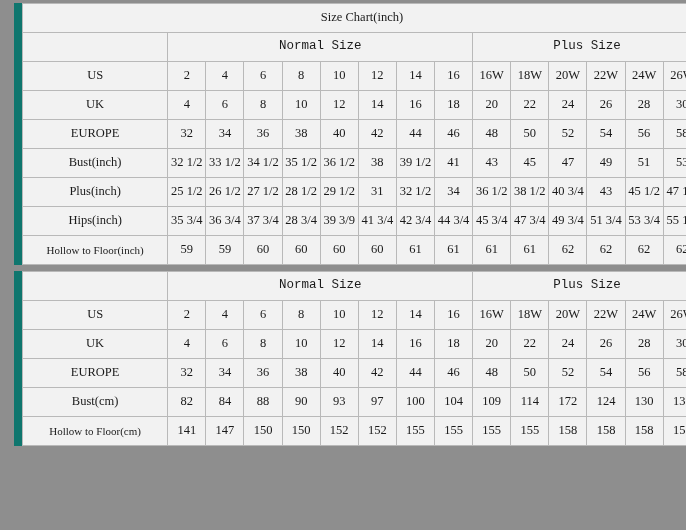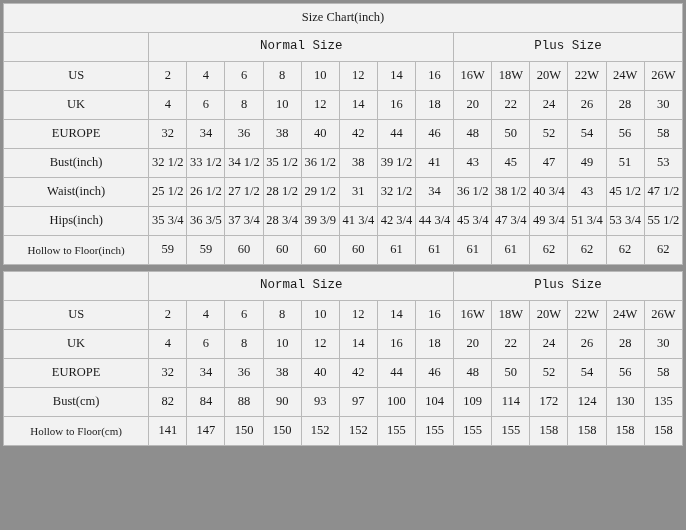--- a/index.html
+++ b/index.html
@@ -7,23 +7,24 @@
     padding: 0;
   }
   body {
     width: 686px;
     height: 530px;
     background: #8e8e8e;
     font-family: "Liberation Serif", serif;
     overflow: hidden;
   }
   .chart-wrap {
-    background: #22c55e;
-    margin: 0 3px;
+    background: #0f766e;
+    margin: 0 14px;
     box-sizing: border-box;
+    padding-left: 8px;
   }
   .chart-wrap.first {
     margin-top: 3px;
   }
   .chart-wrap.second {
     margin-top: 6px;
   }
   table.size-chart {
     border-collapse: collapse;
     width: 680px;
@@ -161,40 +162,40 @@
         <td>39 1/2</td>
         <td>41</td>
         <td>43</td>
         <td>45</td>
         <td>47</td>
         <td>49</td>
         <td>51</td>
         <td>53</td>
       </tr>
       <tr>
-        <td class="row-label">Waist(inch)</td>
+        <td class="row-label">Plus(inch)</td>
         <td>25 1/2</td>
         <td>26 1/2</td>
         <td>27 1/2</td>
         <td>28 1/2</td>
         <td>29 1/2</td>
         <td>31</td>
         <td>32 1/2</td>
         <td>34</td>
         <td>36 1/2</td>
         <td>38 1/2</td>
         <td>40 3/4</td>
         <td>43</td>
         <td>45 1/2</td>
         <td>47 1/2</td>
       </tr>
       <tr>
         <td class="row-label">Hips(inch)</td>
         <td>35 3/4</td>
-        <td>36 3/5</td>
+        <td>36 3/4</td>
         <td>37 3/4</td>
         <td>28 3/4</td>
         <td>39 3/9</td>
         <td>41 3/4</td>
         <td>42 3/4</td>
         <td>44 3/4</td>
         <td>45 3/4</td>
         <td>47 3/4</td>
         <td>49 3/4</td>
         <td>51 3/4</td>

